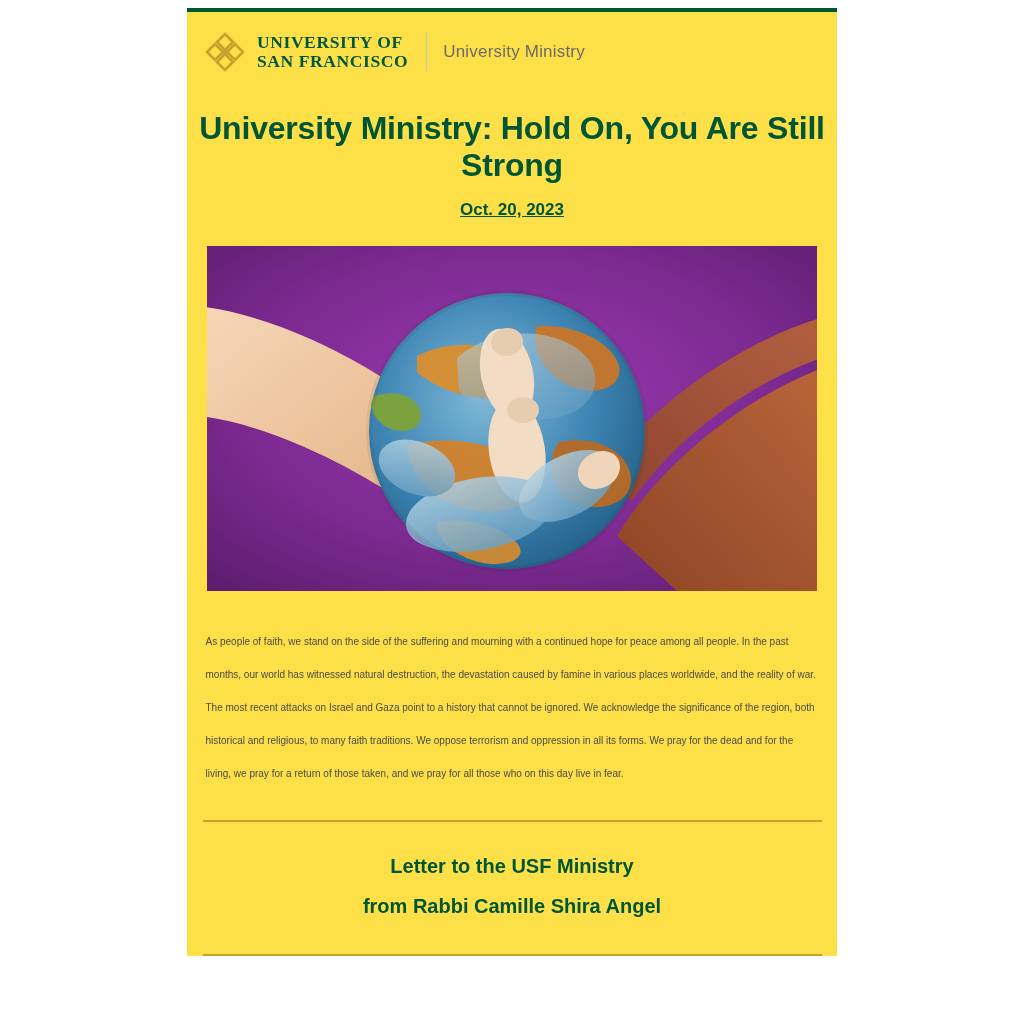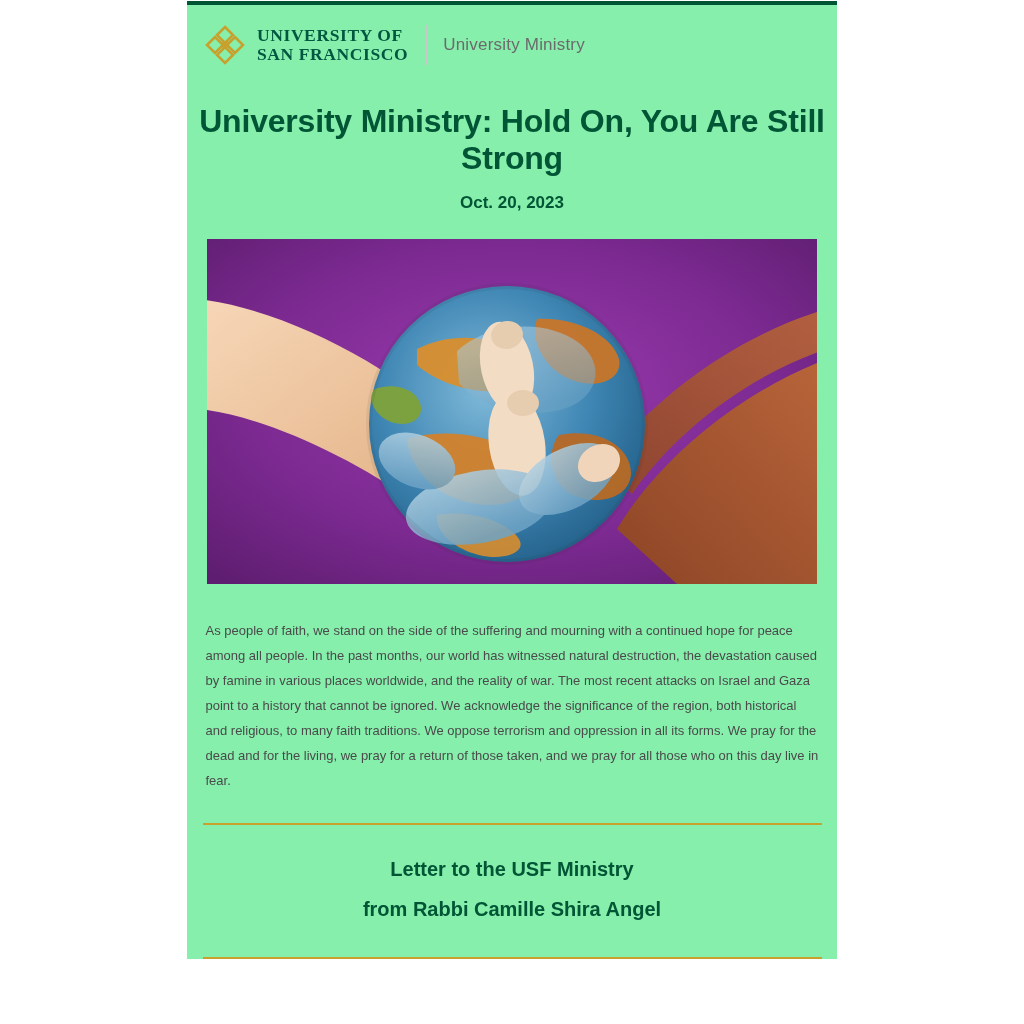--- a/index.html
+++ b/index.html
@@ -15,23 +15,23 @@
   }
   .email-wrap {
     width: 1024px;
     height: 1024px;
     position: relative;
     background: #ffffff;
   }
   .content-col {
     position: absolute;
     left: 187px;
-    top: 1px;
+    top: 8px;
     width: 650px;
-    background: #86efac;
+    background: #fde047;
   }
   .top-rule {
     height: 4px;
     background: #005535;
     width: 650px;
   }
   
   .header {
     padding: 18px 0 10px 0;
     display: flex;
@@ -82,38 +82,39 @@
     font-weight: bold;
     letter-spacing: -0.2px;
     margin-top: 26px;
   }
   .subtitle {
     text-align: center;
     color: #005535;
     font-size: 17px;
     font-weight: bold;
     margin-top: 16px;
+    text-decoration: underline;
   }
   
   .hero {
     margin: 26px auto 0 auto;
     width: 610px;
     height: 345px;
     position: relative;
     overflow: hidden;
     background: #7d2a90;
   }
   .hero svg { display:block; }
   
   .body-copy {
     margin: 34px auto 8px auto;
     width: 613px;
     color: #4a4a4a;
-    font-size: 13px;
-    line-height: 25px;
+    font-size: 10px;
+    line-height: 33px;
   }
   .body-copy p { margin: 0 0 22px 0; }
   .body-copy p:last-child { margin-bottom: 0; }
   
   .gold-rule {
     width: 619px;
     height: 2px;
     background: #c8a02c;
     margin: 30px auto 0 auto;
   }

